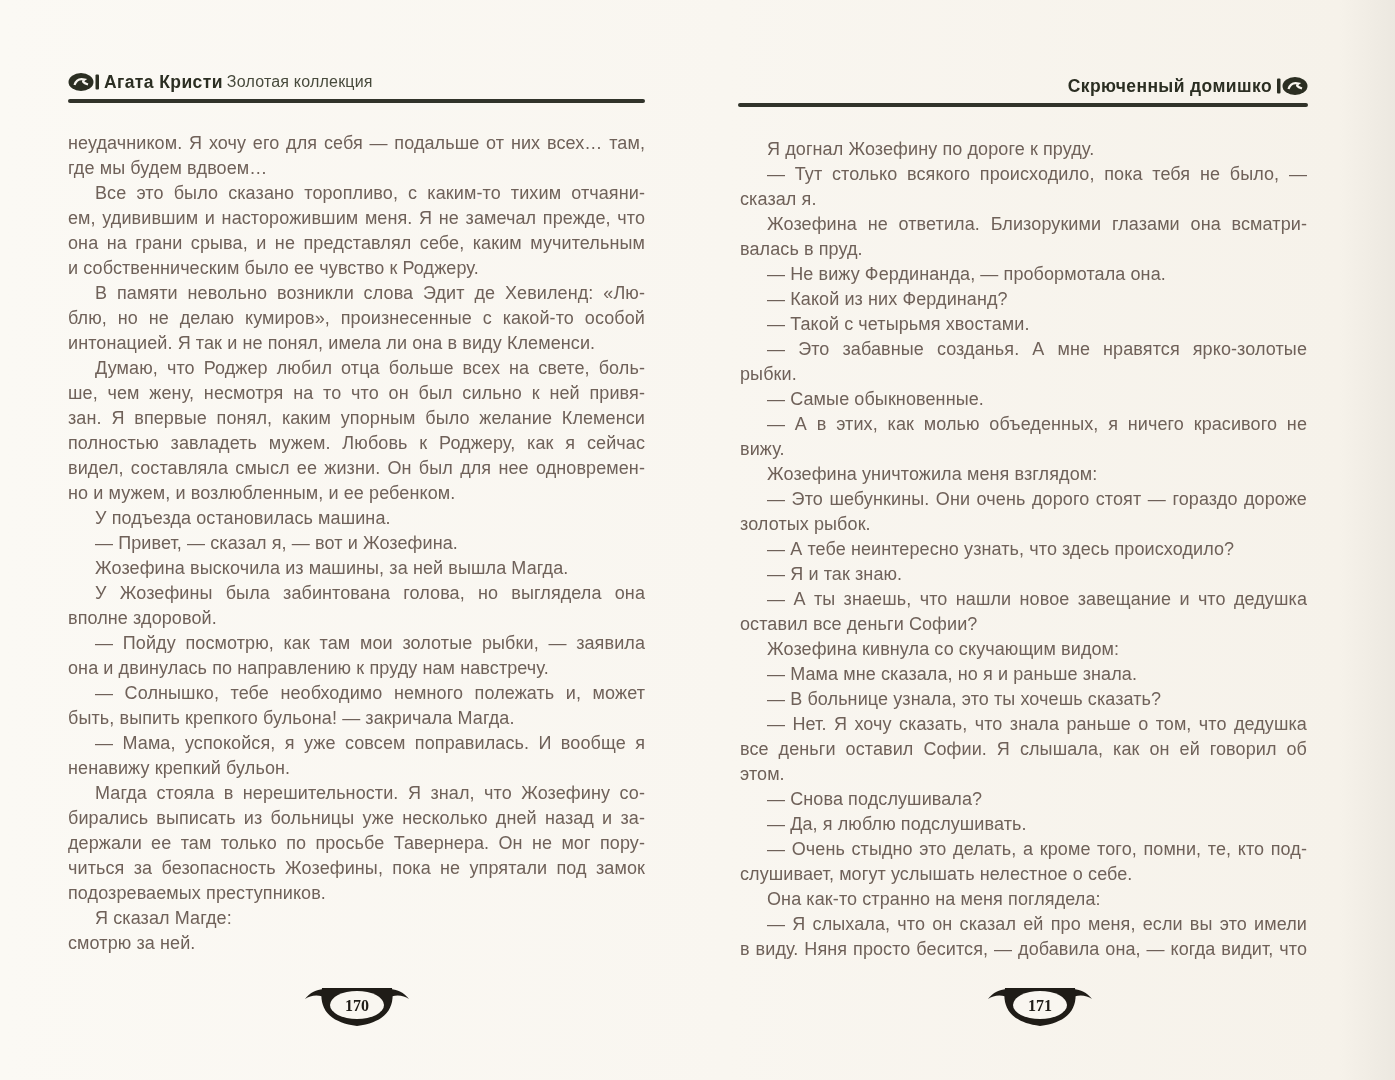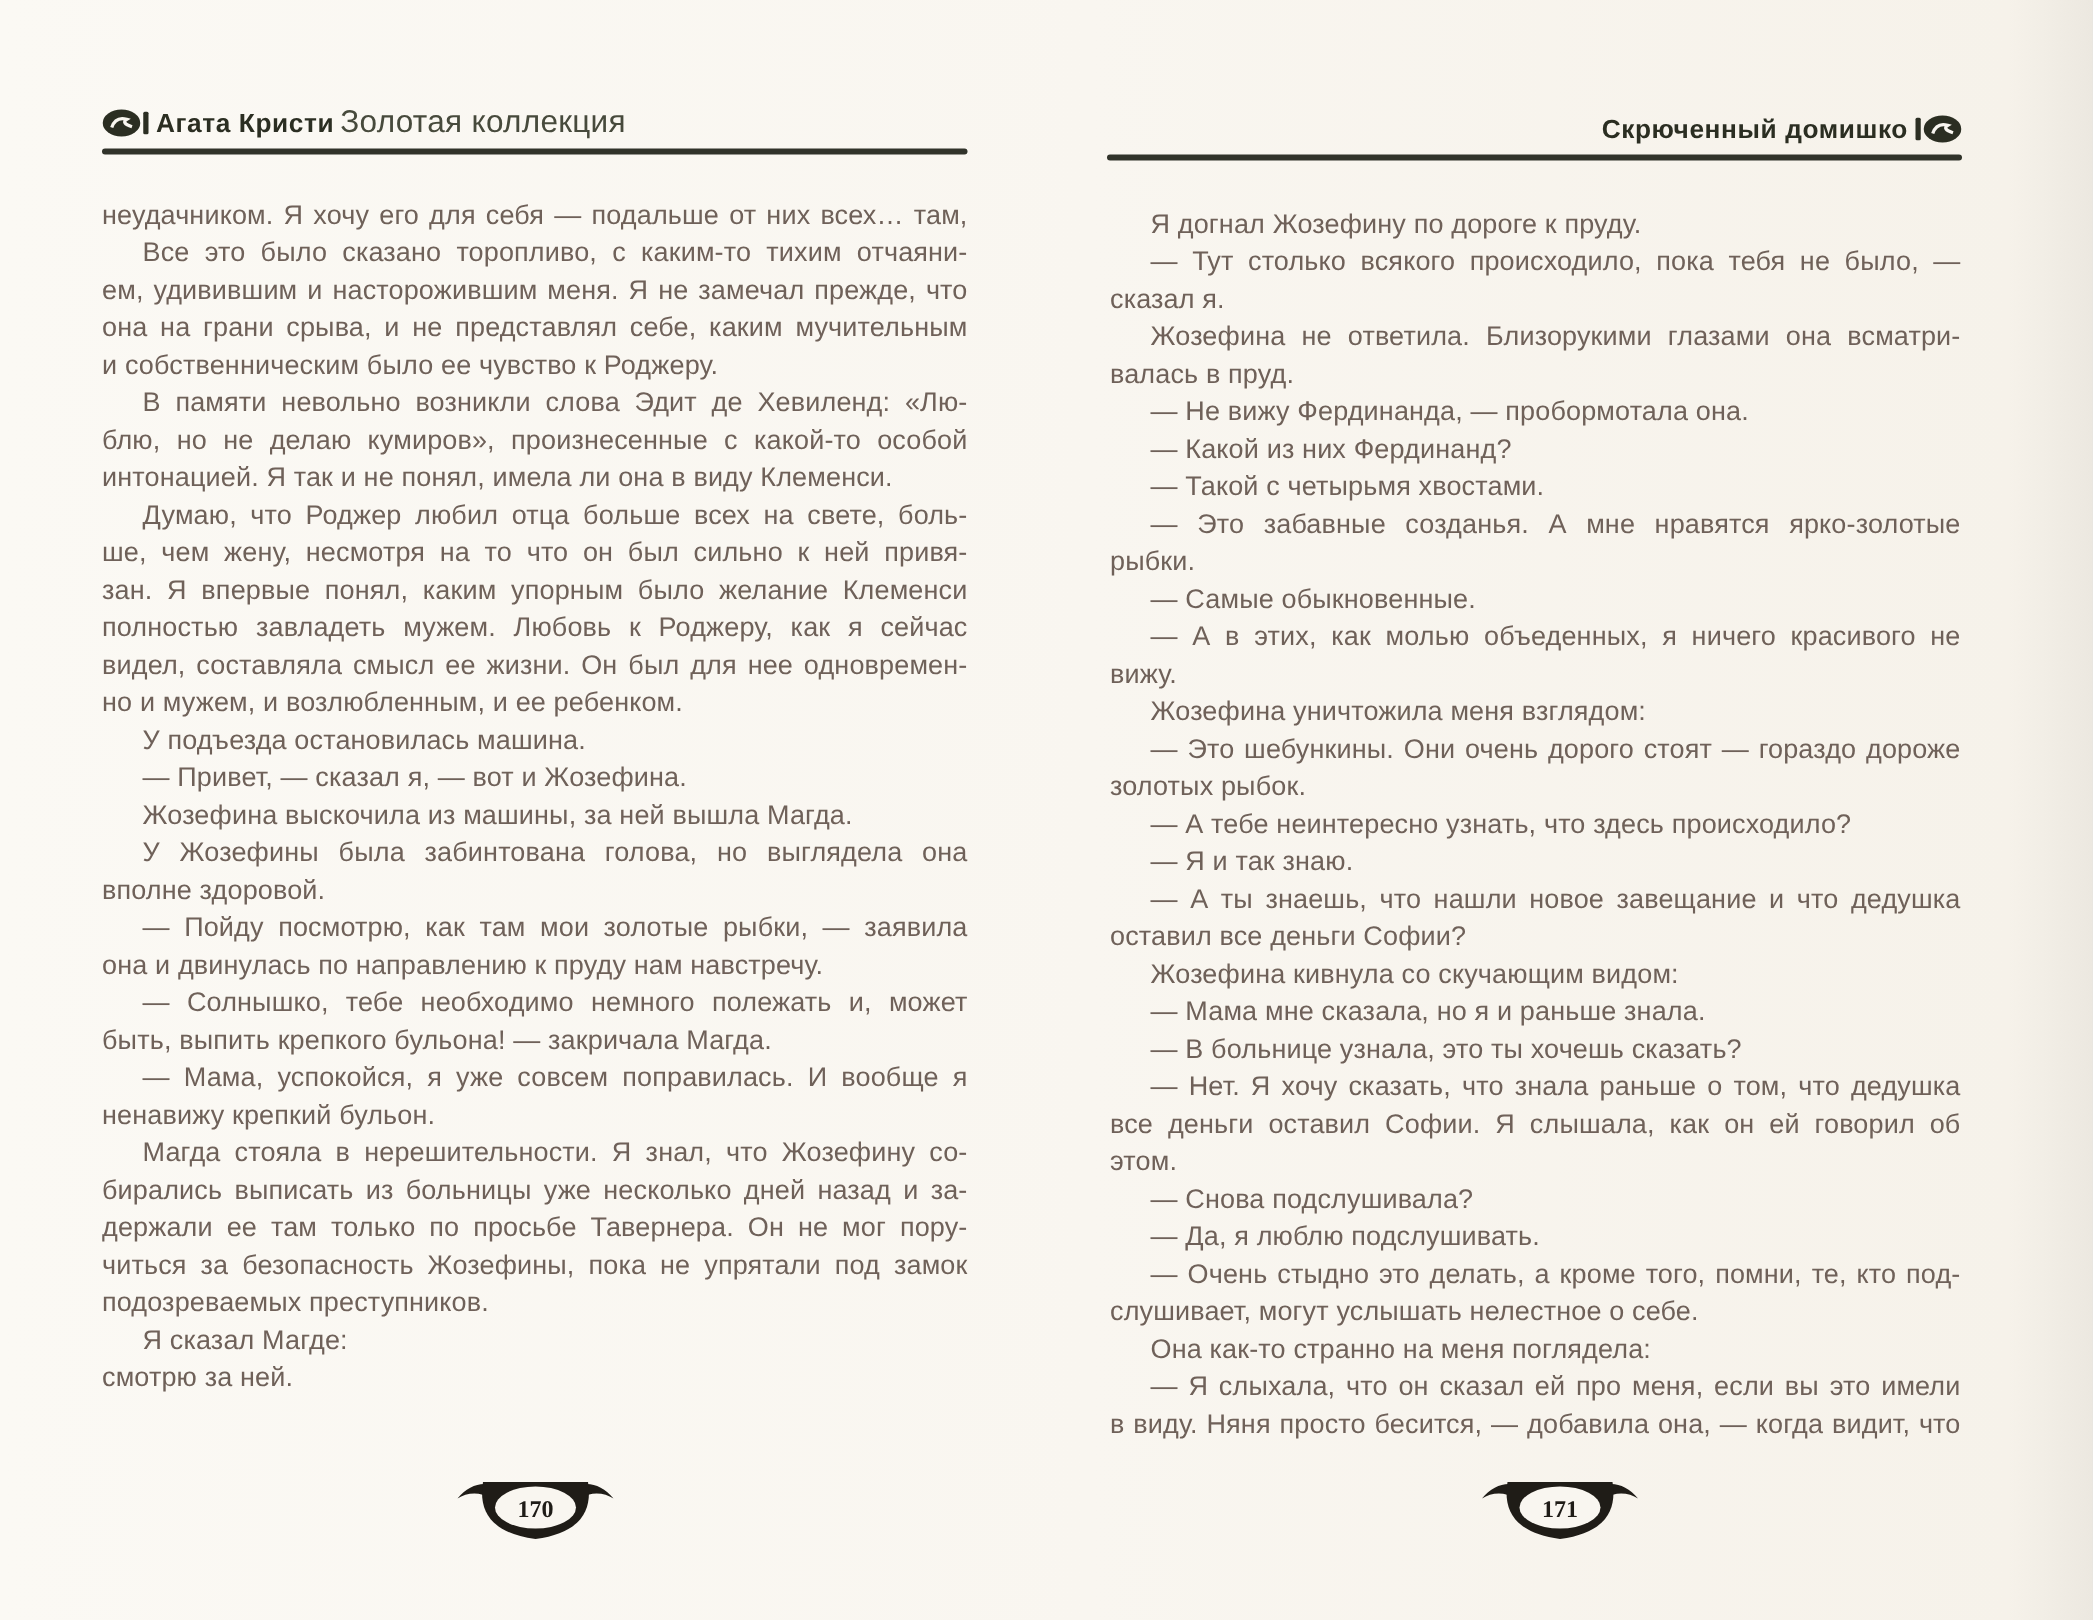--- a/index.html
+++ b/index.html
@@ -8,21 +8,21 @@
     width:1395px;height:1080px;
     overflow:hidden;
     background:linear-gradient(90deg,#fbf9f4 0%,#f9f6f0 52%,#f6f2ea 96%,#ece8e0 100%);
     font-family:"Liberation Sans", sans-serif;
   }
   
   .hdr{position:absolute;}
   .hdr-row{display:flex;align-items:center;gap:4px;height:24px;}
   .hdr-row.right{justify-content:flex-end;}
   .brand{font-weight:bold;font-size:17.5px;color:#2b2e22;letter-spacing:.4px;}
-  .series{font-size:21px;color:#474a3c;letter-spacing:.2px;}
+  .series{font-size:16px;color:#474a3c;letter-spacing:.2px;}
   .title{font-weight:bold;font-size:17.5px;color:#2b2e22;letter-spacing:.4px;}
   .hdr-rule{margin-top:5px;height:3.5px;background:#31332a;border-radius:2px;}
   
   .body-col{position:absolute;}
   .line{
     font-size:18px;line-height:25px;color:#6f6159;
     text-align:left;letter-spacing:.1px;
   }
   .line.just{text-align:justify;text-align-last:justify;}
   .line.ind{text-indent:27px;}
@@ -62,20 +62,21 @@
           <ellipse cx="19" cy="10" rx="12.5" ry="9" fill="#2b2e22"></ellipse>
           <path d="M12.5 13 Q15 5.5 22.5 7.5 Q18.5 10 26 12.5" stroke="#f9f6f0" stroke-width="2.2" fill="none"></path>
         </svg>
       </span>
     </div>
     <div class="hdr-rule"></div>
   </div>
 
   <div class="body-col" id="left-body" style="left:68px;top:131px;width:577px;">
       <div class="line just">неудачником. Я хочу его для себя — подальше от них всех… там,</div>
+      <div class="line">где мы будем вдвоем…</div>
       <div class="line ind just">Все это было сказано торопливо, с каким-то тихим отчаяни-</div>
       <div class="line just">ем, удивившим и насторожившим меня. Я не замечал прежде, что</div>
       <div class="line just">она на грани срыва, и не представлял себе, каким мучительным</div>
       <div class="line">и собственническим было ее чувство к Роджеру.</div>
       <div class="line ind just">В памяти невольно возникли слова Эдит де Хевиленд: «Лю-</div>
       <div class="line just">блю, но не делаю кумиров», произнесенные с какой-то особой</div>
       <div class="line">интонацией. Я так и не понял, имела ли она в виду Клеменси.</div>
       <div class="line ind just">Думаю, что Роджер любил отца больше всех на свете, боль-</div>
       <div class="line just">ше, чем жену, несмотря на то что он был сильно к ней привя-</div>
       <div class="line just">зан. Я впервые понял, каким упорным было желание Клеменси</div>

